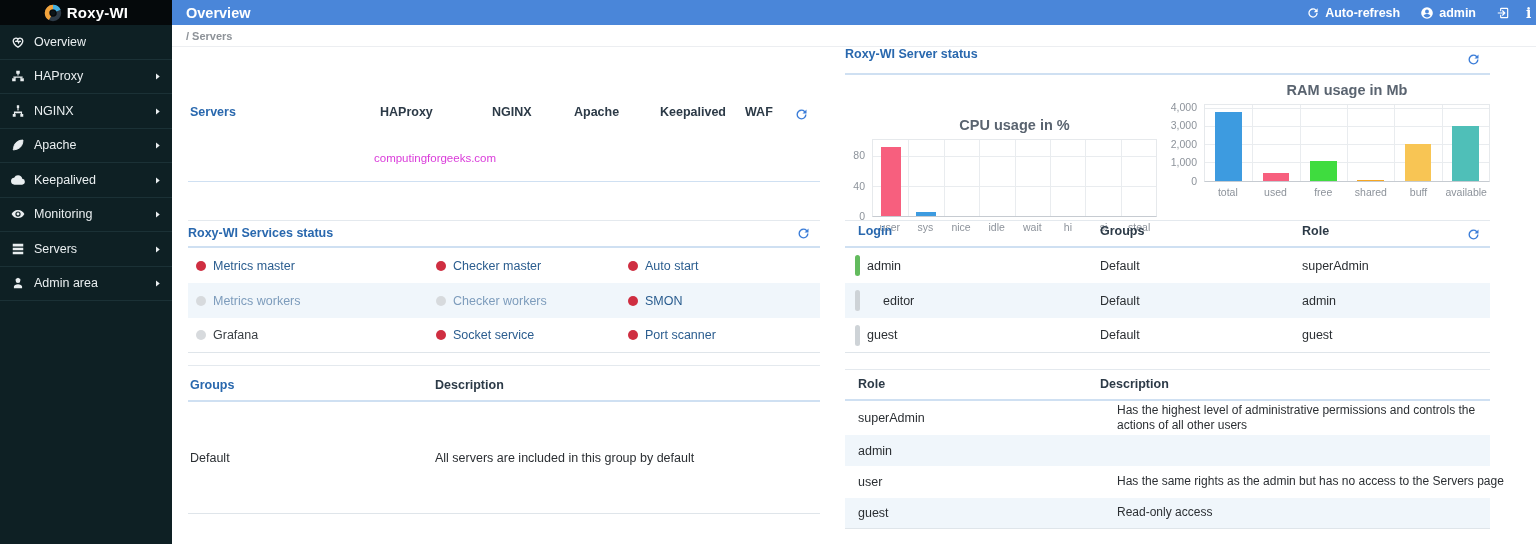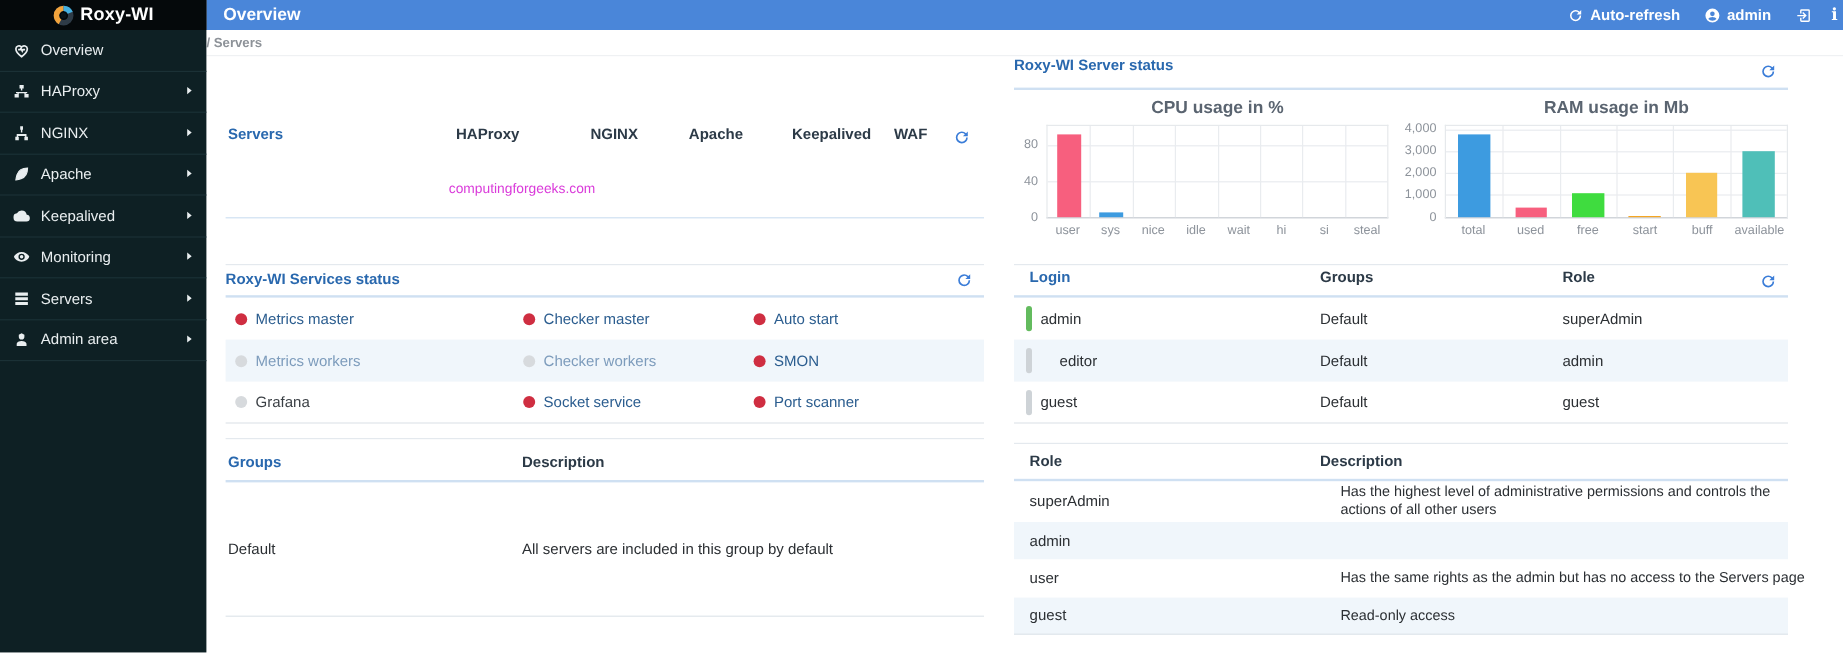--- a/index.html
+++ b/index.html
@@ -20,21 +20,21 @@
   
   .topbar { position:absolute; left:172px; right:0; top:0; height:25px; background:#4a86d9; display:flex; align-items:center; color:#fff; z-index:4; }
   .topbar-title { font-weight:bold; font-size:14.5px; margin-left:14px; flex:1; }
   .topbar-right { display:flex; align-items:center; gap:6px; font-weight:bold; font-size:12.5px; }
   .topbar-right svg { width:14px; height:14px; fill:#fff; }
   .tb-group { display:flex; align-items:center; gap:5px; margin-left:14px; cursor:pointer; }
   .info-glyph { width:10px; overflow:hidden; margin-left:10px; font-weight:bold; font-size:14px; font-family:"DejaVu Serif", serif; }
 
   
   .breadcrumb { position:absolute; left:172px; right:0; top:25px; height:22px; background:#fff; border-bottom:1px solid #eceef1; display:flex; align-items:center; }
-  .breadcrumb span { color:#8d9298; font-weight:bold; font-size:11px; }
+  .breadcrumb span { margin-left:14px; color:#8d9298; font-weight:bold; font-size:11px; }
 
   
   .main { position:absolute; left:172px; right:0; top:47px; bottom:0; background:#fff; }
   .col-left  { position:absolute; left:16px;  top:0; width:632px; }
   .col-right { position:absolute; left:673px; top:0; width:645px; }
 
   .hdr-blue { color:#2968ae; font-weight:bold; font-size:12.5px; }
   .hdr-dark { color:#2c3a47; font-weight:bold; font-size:12.5px; }
   .cell-text { color:#2b2f33; font-size:12.5px; }
 
@@ -58,21 +58,21 @@
 
   .groups-head { position:relative; height:36px; border-bottom:2px solid #cfe0f2; }
   .groups-head .c { position:absolute; bottom:8px; }
   .groups-row { position:relative; height:112px; border-bottom:1px solid #dfe5ea; }
   .groups-row .c { position:absolute; top:50%; transform:translateY(-50%); }
 
   
   .status-title-row { position:relative; height:28px; border-bottom:2px solid #cfe0f2; display:flex; align-items:flex-start; padding-bottom:6px; }
   .charts { position:relative; height:145px; }
   .chart { position:absolute; top:7px; height:122px; }
-  .chart.cpu { left:0;     width:312px; --yw:27px; }
+  .chart.cpu { left:0;     width:312px;margin-top:35px; --yw:27px; }
   .chart.ram { left:315px; width:330px; --yw:44px; }
   .chart-title { position:absolute; top:0; left:var(--yw); right:0; text-align:center; font-weight:bold; font-size:14.5px; color:#5a6470; }
   .y-axis { position:absolute; left:0; top:22px; width:calc(var(--yw) - 7px); height:78px; }
   .ytick { position:absolute; right:0; font-size:10.5px; color:#8d939b; }
   .plot { position:absolute; left:var(--yw); top:22px; right:0; height:78px; border:1px solid #e6e9ec; border-bottom-color:#c6cbd1; }
   .gridline-h { position:absolute; left:0; right:0; height:1px; background:#e9ecef; }
   .gridline-v { position:absolute; top:0; bottom:0; width:1px; background:#e9ecef; }
   .bar { position:absolute; bottom:0; }
   .x-labels { position:absolute; left:var(--yw); right:0; top:104px; display:flex; }
   .x-labels span { flex:1; text-align:center; font-size:10.5px; color:#8d939b; }
@@ -424,21 +424,21 @@
                 <div class="bar" style="left: 20.3333%; width: 9.33333%; height: 10%; background: rgb(247, 95, 126);"></div>
                 <div class="bar" style="left: 37%; width: 9.33333%; height: 26.1905%; background: rgb(63, 220, 63);"></div>
                 <div class="bar" style="left: 53.6667%; width: 9.33333%; height: 1%; background: rgb(245, 166, 35);"></div>
                 <div class="bar" style="left: 70.3333%; width: 9.33333%; height: 48.8095%; background: rgb(248, 197, 84);"></div>
                 <div class="bar" style="left: 87%; width: 9.33333%; height: 72.619%; background: rgb(79, 191, 184);"></div>
               </div>
             <div class="x-labels">
                 <span>total</span>
                 <span>used</span>
                 <span>free</span>
-                <span>start</span>
+                <span>shared</span>
                 <span>buff</span>
                 <span>available</span>
               </div>
           </div>
         </div>
       </div>
 
       <div class="panel-top" style="margin-top:0">
         <div class="users-head">
           <span class="c hdr-blue" style="left:13px">Login</span>

